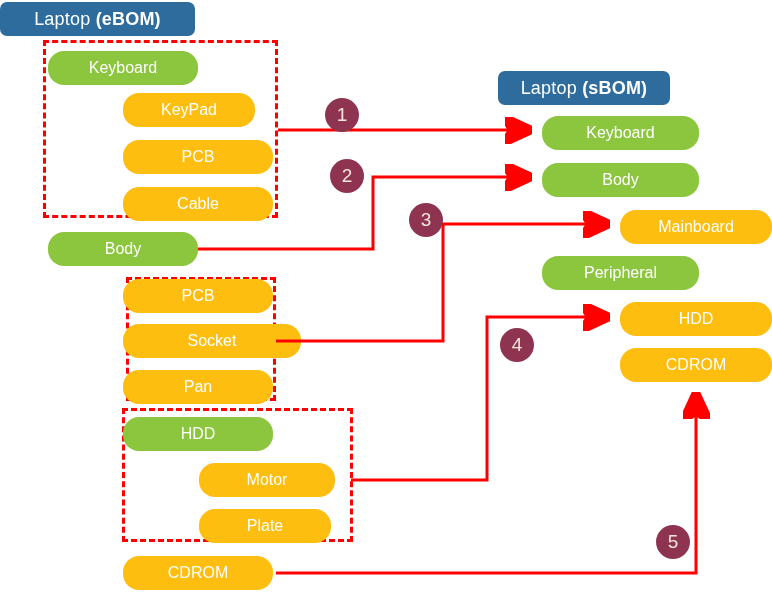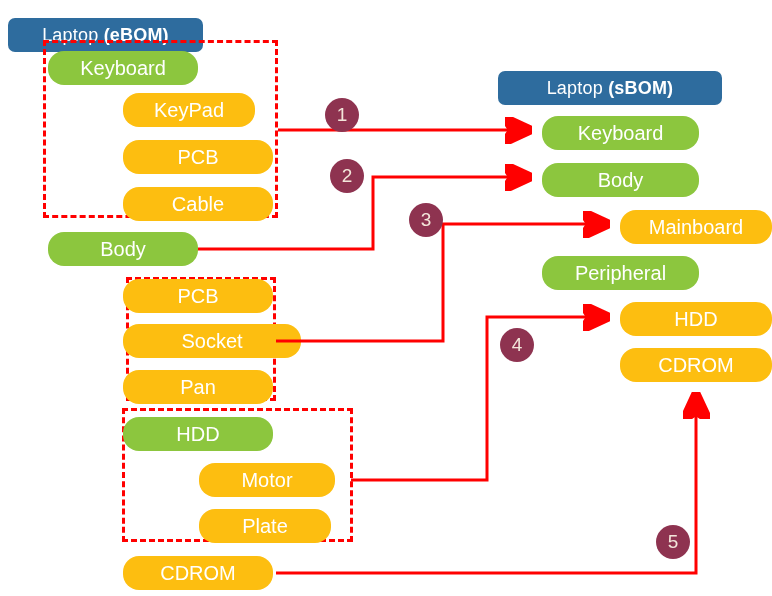--- a/index.html
+++ b/index.html
@@ -29,21 +29,21 @@
     letter-spacing: .2px;
   }
   .hdr .b { font-weight: bold; }
   .hdr .n { font-weight: normal; }
 
   
   .node {
     position: absolute;
     border-radius: 16px;
     color: #ffffff;
-    font-size: 20px;
+    font-size: 16px;
     height: 34px;
     line-height: 34px;
     text-align: center;
     white-space: nowrap;
     overflow: hidden;
   }
   .green  { background: #8CC63E; }
   .orange { background: #FDBE10; }
 
   
@@ -76,24 +76,24 @@
     z-index: 3;
     pointer-events: none;
   }
   #wires path, #wires line { fill: none; stroke: #FF0000; stroke-width: 3; }
 </style>
 </head>
 <body>
 
 <div id="canvas">
 
-  <div class="hdr" id="hdr-left" style="left: 0px; top: 18px; width: 195px; margin-left: 8px;">
+  <div class="hdr" id="hdr-left" style="left: 0px; top: 2px; width: 195px;">
     <span class="n">Laptop </span><span class="b">(eBOM)</span>
   </div>
-  <div class="hdr" id="hdr-right" style="left: 498px; top: 71px; width: 224px;">
+  <div class="hdr" id="hdr-right" style="left: 498px; top: 71px; width: 172px;">
     <span class="n">Laptop </span><span class="b">(sBOM)</span>
   </div>
 
   <div id="groups">
       <div class="group" style="left: 43px; top: 40px; width: 235px; height: 178px;"></div>
       <div class="group" style="left: 126px; top: 277px; width: 150px; height: 124px;"></div>
       <div class="group" style="left: 122px; top: 408px; width: 231px; height: 134px;"></div>
     </div>
 
   <div id="ebom-nodes">

